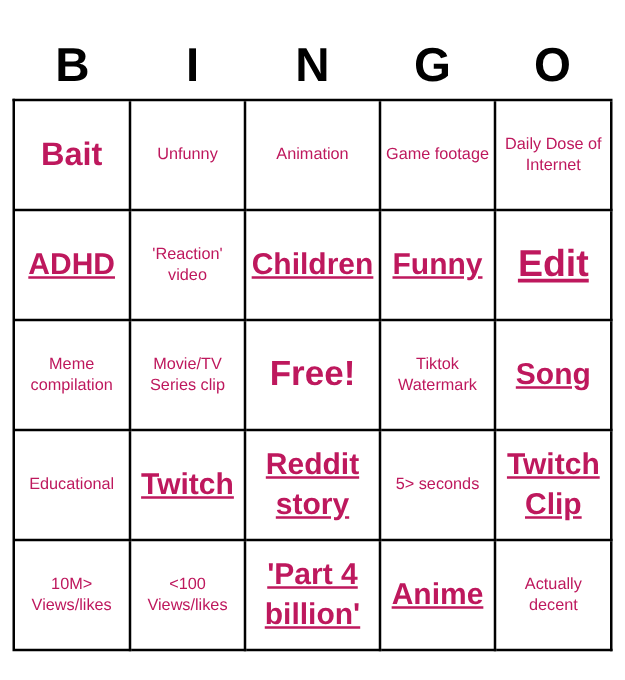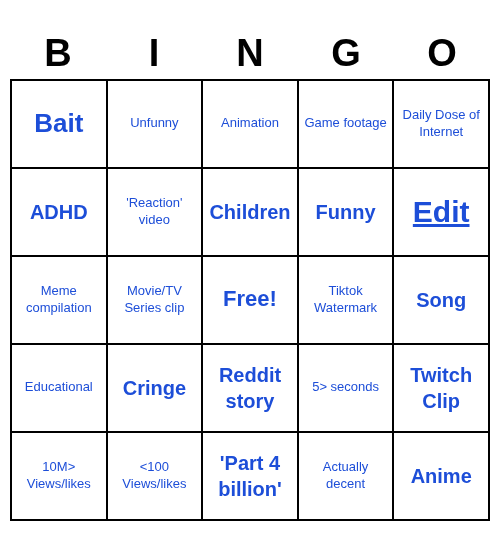--- a/index.html
+++ b/index.html
@@ -50,35 +50,36 @@
       border-right: 2px solid #000;
       border-bottom: 2px solid #000;
       min-height: 88px;
       display: flex;
       align-items: center;
       justify-content: center;
       text-align: center;
       padding: 4px;
       font-size: 13px;
       line-height: 1.3;
-      color: #1d4ed8;
+      color: #be185d;
     }
 
     .bingo-cell.large {
       font-size: 26px;
       font-weight: bold;
     }
 
     .bingo-cell.medium {
-      font-size: 20px;
+      font-size: 24px;
       font-weight: bold;
+      text-decoration: underline;
     }
 
     .bingo-cell.free {
-      font-size: 22px;
+      font-size: 28px;
       font-weight: bold;
     }
 
     .bingo-cell.xlarge {
       font-size: 30px;
       font-weight: bold;
       text-decoration: underline;
     }
   </style>
 </head>
@@ -104,23 +105,23 @@
       <div class="bingo-cell">'Reaction' video</div>
       <div class="bingo-cell medium">Children</div>
       <div class="bingo-cell medium">Funny</div>
       <div class="bingo-cell xlarge">Edit</div>
       <div class="bingo-cell">Meme compilation</div>
       <div class="bingo-cell">Movie/TV Series clip</div>
       <div class="bingo-cell free">Free!</div>
       <div class="bingo-cell">Tiktok Watermark</div>
       <div class="bingo-cell medium">Song</div>
       <div class="bingo-cell">Educational</div>
-      <div class="bingo-cell medium">Cringe</div>
+      <div class="bingo-cell medium">Twitch</div>
       <div class="bingo-cell medium">Reddit story</div>
       <div class="bingo-cell">5&gt; seconds</div>
       <div class="bingo-cell medium">Twitch Clip</div>
       <div class="bingo-cell">10M&gt; Views/likes</div>
       <div class="bingo-cell">&lt;100 Views/likes</div>
       <div class="bingo-cell medium">'Part 4 billion'</div>
+      <div class="bingo-cell medium">Anime</div>
       <div class="bingo-cell">Actually decent</div>
-      <div class="bingo-cell medium">Anime</div>
     </div>
 </div>
 
 </body></html>

